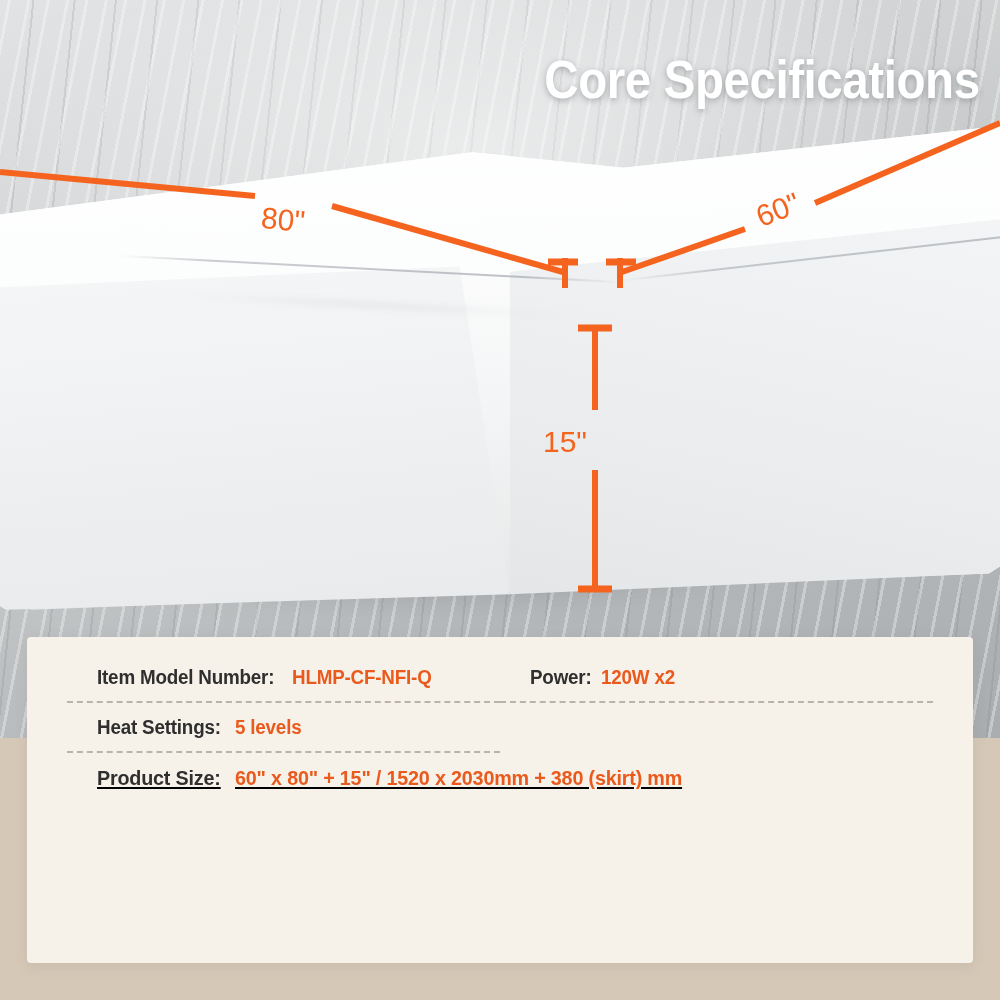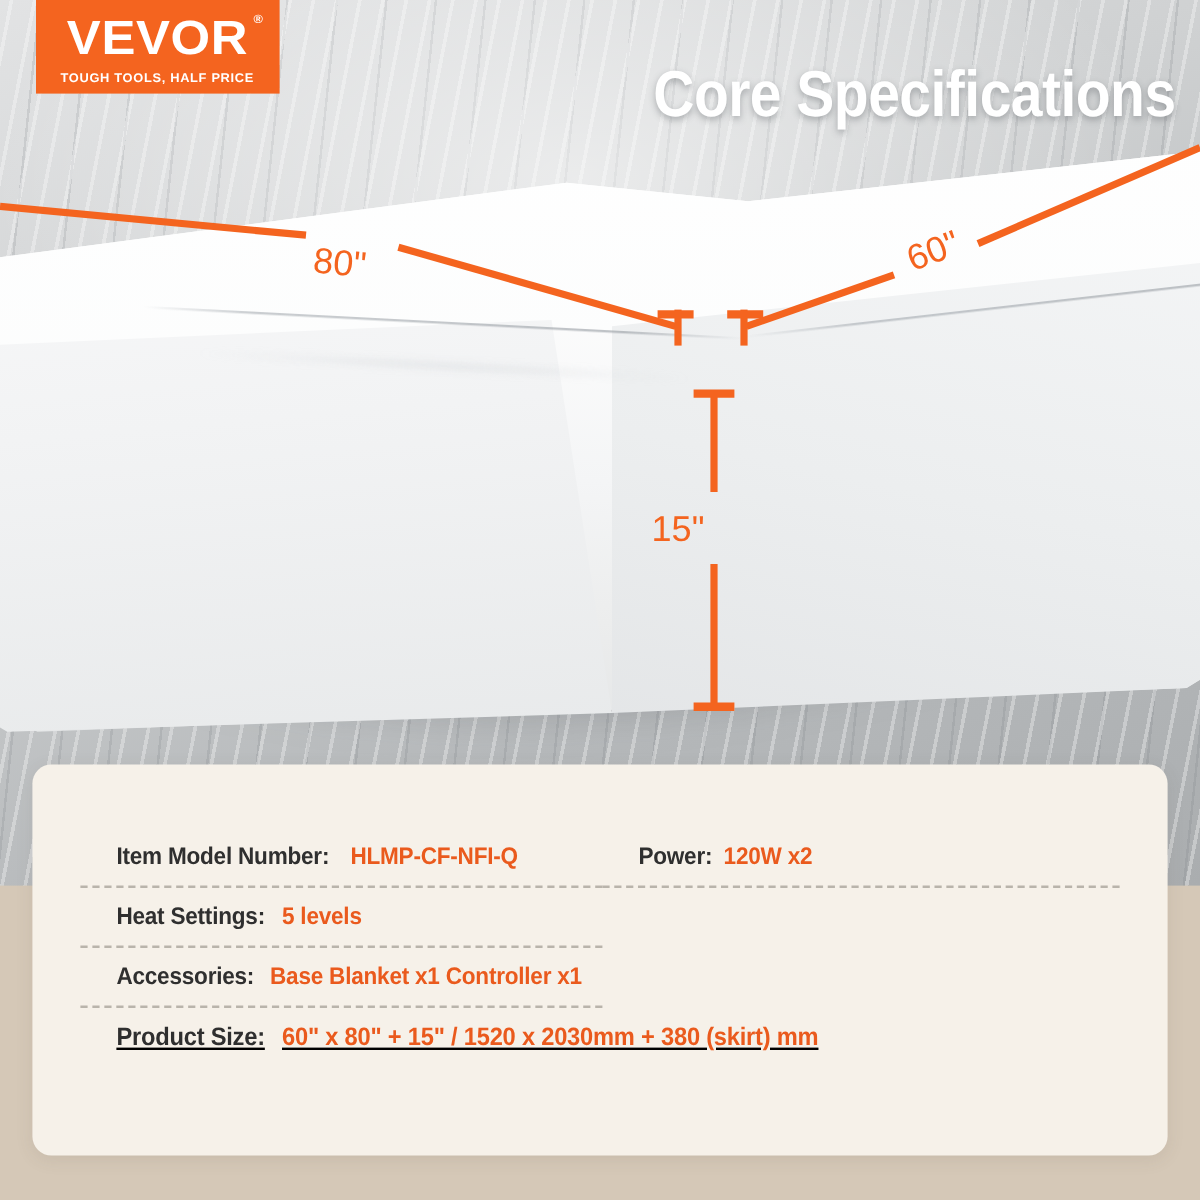--- a/index.html
+++ b/index.html
@@ -161,23 +161,23 @@
   
   .tan-band {
     position: absolute; left: 0; top: 738px; width: 1000px; height: 262px;
     background: #d5c8b7;
   }
   .spec-panel {
     position: absolute;
     left: 27px; top: 637px;
     width: 946px; height: 326px;
     background: #f6f1e9;
-    border-radius: 16px;
+    border-radius: 4px;
     box-shadow: 0 3px 14px rgba(90,80,65,0.10);
-    padding: 53px 40px 18px 40px;
+    padding: 16px 40px 18px 40px;
   }
   .spec-grid {
     display: grid;
     grid-template-columns: 1fr 1fr;
     column-gap: 0px;
   }
   .spec-cell {
     display: flex;
     flex-direction: column;
     justify-content: flex-start;
@@ -254,49 +254,39 @@
         <line x1="595" y1="470" x2="595" y2="588"></line>
         <line x1="578" y1="328" x2="612" y2="328" stroke-width="7"></line>
         <line x1="578" y1="589" x2="612" y2="589" stroke-width="7"></line>
       </g>
     </svg>
 
     <div class="dim-label lbl-80">80"</div>
     <div class="dim-label lbl-60">60"</div>
     <div class="dim-label lbl-15">15"</div>
 
-    <div class="logo-box">
-      <div class="logo-word">
-        <span>VEVOR</span><span class="logo-reg">®</span>
-      </div>
-      <div class="logo-tag">TOUGH TOOLS, HALF PRICE</div>
-    </div>
 
     <div class="headline">Core Specifications</div>
   </div>
 
   <div class="tan-band"></div>
 
   <div class="spec-panel">
 
     <div class="spec-grid">
 
       <div class="spec-cell">
         <div class="spec-row">
           <span class="k">Item Model Number:</span>
           <span class="v">HLMP-CF-NFI-Q</span>
         </div>
         <div class="spec-row">
           <span class="k">Heat Settings:</span>
           <span class="v">5 levels</span>
         </div>
-        <div class="spec-row">
-          <span class="k">Accessories:</span>
-          <span class="v">Base Blanket x1 Controller x1</span>
-        </div>
       </div>
 
       <div class="spec-cell">
         <div class="spec-row">
           <span class="k">Power:</span>
           <span class="v">120W x2</span>
         </div>
         <div class="spec-row no-rule"></div>
       </div>
 

